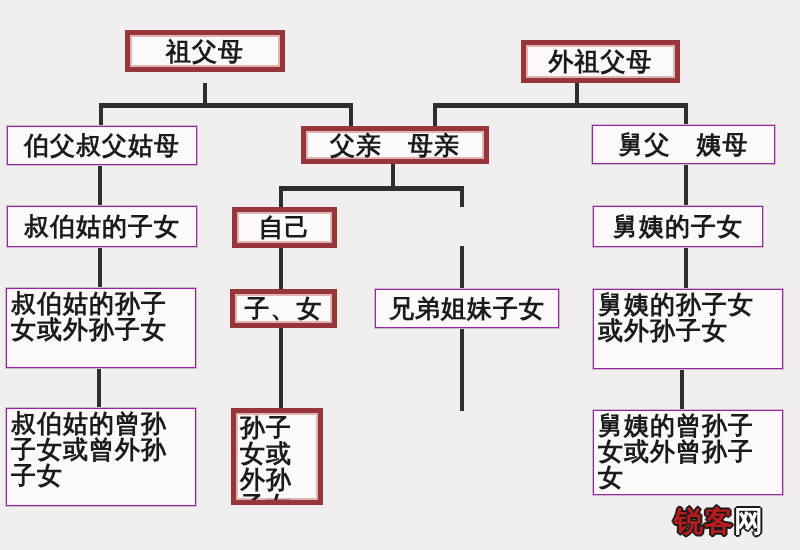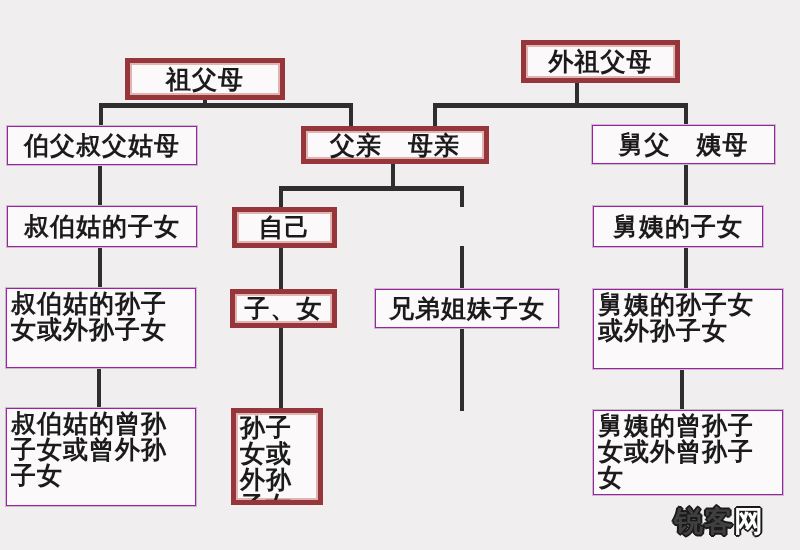--- a/index.html
+++ b/index.html
@@ -53,21 +53,21 @@
     position: absolute;
     left: 674px;
     top: 502px;
     font-family: "DejaVu Sans", "Liberation Sans", sans-serif;
     font-weight: 700;
     font-size: 29px;
     letter-spacing: 1px;
     white-space: nowrap;
   }
   .wm-orange {
-    color: #404040;
+    color: #b91c1c;
     text-shadow: -2px 0 #1a1a1a, 2px 0 #1a1a1a, 0 -2px #1a1a1a, 0 2px #1a1a1a,
                  -1px -1px #1a1a1a, 1px -1px #1a1a1a, -1px 1px #1a1a1a, 1px 1px #1a1a1a;
   }
   .wm-white {
     color: #ffffff;
     text-shadow: -2px 0 #1a1a1a, 2px 0 #1a1a1a, 0 -2px #1a1a1a, 0 2px #1a1a1a,
                  -1px -1px #1a1a1a, 1px -1px #1a1a1a, -1px 1px #1a1a1a, 1px 1px #1a1a1a;
   }
 </style>
 </head>
@@ -93,21 +93,21 @@
       <div class="cline" style="left: 98px; top: 246px; width: 4px; height: 43px; background: rgb(46, 46, 46);"></div>
       <div class="cline" style="left: 279px; top: 247px; width: 4px; height: 43px; background: rgb(46, 46, 46);"></div>
       <div class="cline" style="left: 460px; top: 246px; width: 4px; height: 44px; background: rgb(46, 46, 46);"></div>
       <div class="cline" style="left: 684px; top: 246px; width: 4px; height: 44px; background: rgb(46, 46, 46);"></div>
       <div class="cline" style="left: 97px; top: 367px; width: 4px; height: 42px; background: rgb(46, 46, 46);"></div>
       <div class="cline" style="left: 279px; top: 327px; width: 4px; height: 82px; background: rgb(46, 46, 46);"></div>
       <div class="cline" style="left: 460px; top: 327px; width: 4px; height: 84px; background: rgb(46, 46, 46);"></div>
       <div class="cline" style="left: 680px; top: 368px; width: 4px; height: 43px; background: rgb(46, 46, 46);"></div>
     </div>
 
-  <div class="node single red" style="left: 125px; top: 58px; width: 160px; height: 42px;">祖父母</div>
+  <div class="node single red" style="left: 125px; top: 30px; width: 160px; height: 42px;">祖父母</div>
   <div class="node single red" style="left: 521px; top: 40px; width: 159px; height: 43px;">外祖父母</div>
 
   <div class="node single gray" style="left: 7px; top: 126px; width: 190px; height: 39px;">伯父叔父姑母</div>
   <div class="node single red" style="left: 301px; top: 126px; width: 188px; height: 38px;">父亲　母亲</div>
   <div class="node single gray" style="left: 592px; top: 125px; width: 183px; height: 39px;">舅父　姨母</div>
 
   <div class="node single gray" style="left: 7px; top: 206px; width: 190px; height: 41px;">叔伯姑的子女</div>
   <div class="node single red" style="left: 232px; top: 207px; width: 105px; height: 41px;">自己</div>
   <div class="node single gray" style="left: 593px; top: 206px; width: 170px; height: 41px;">舅姨的子女</div>
 

